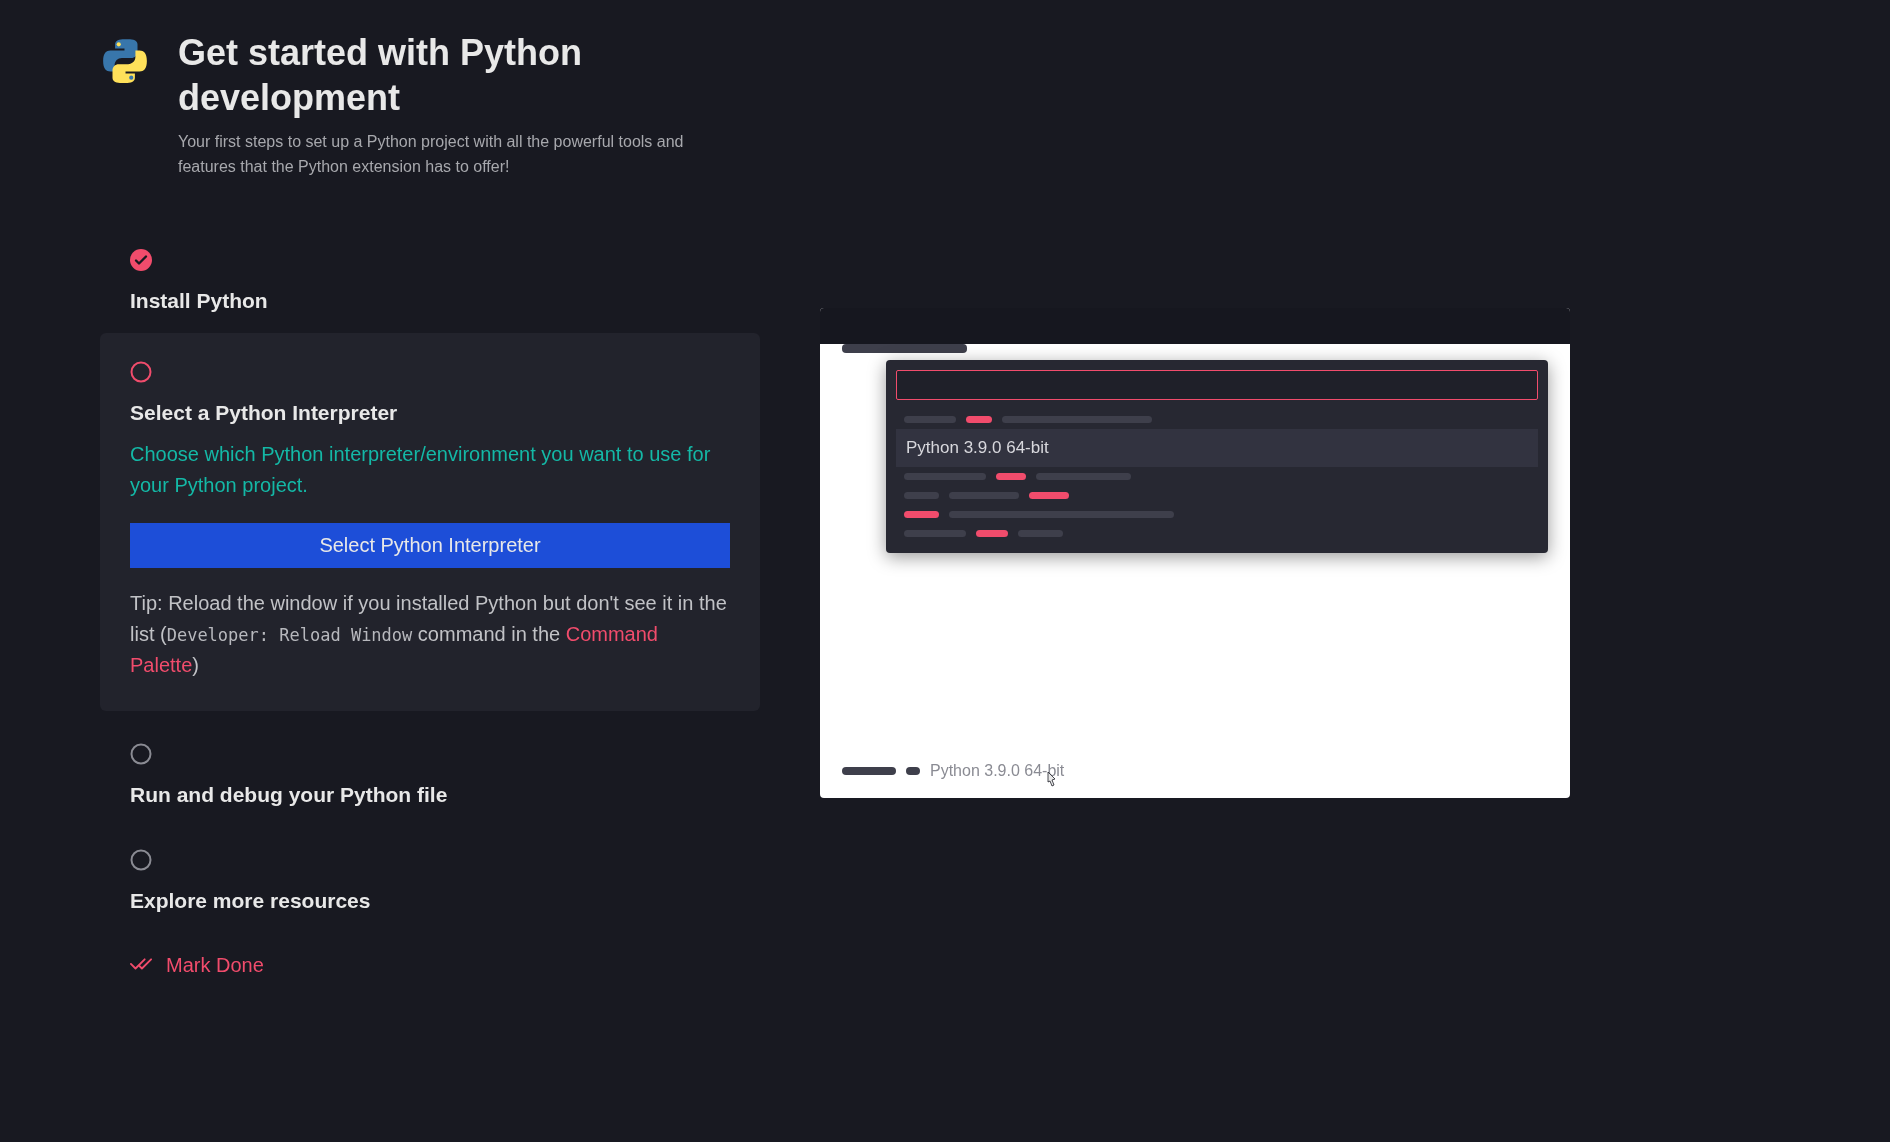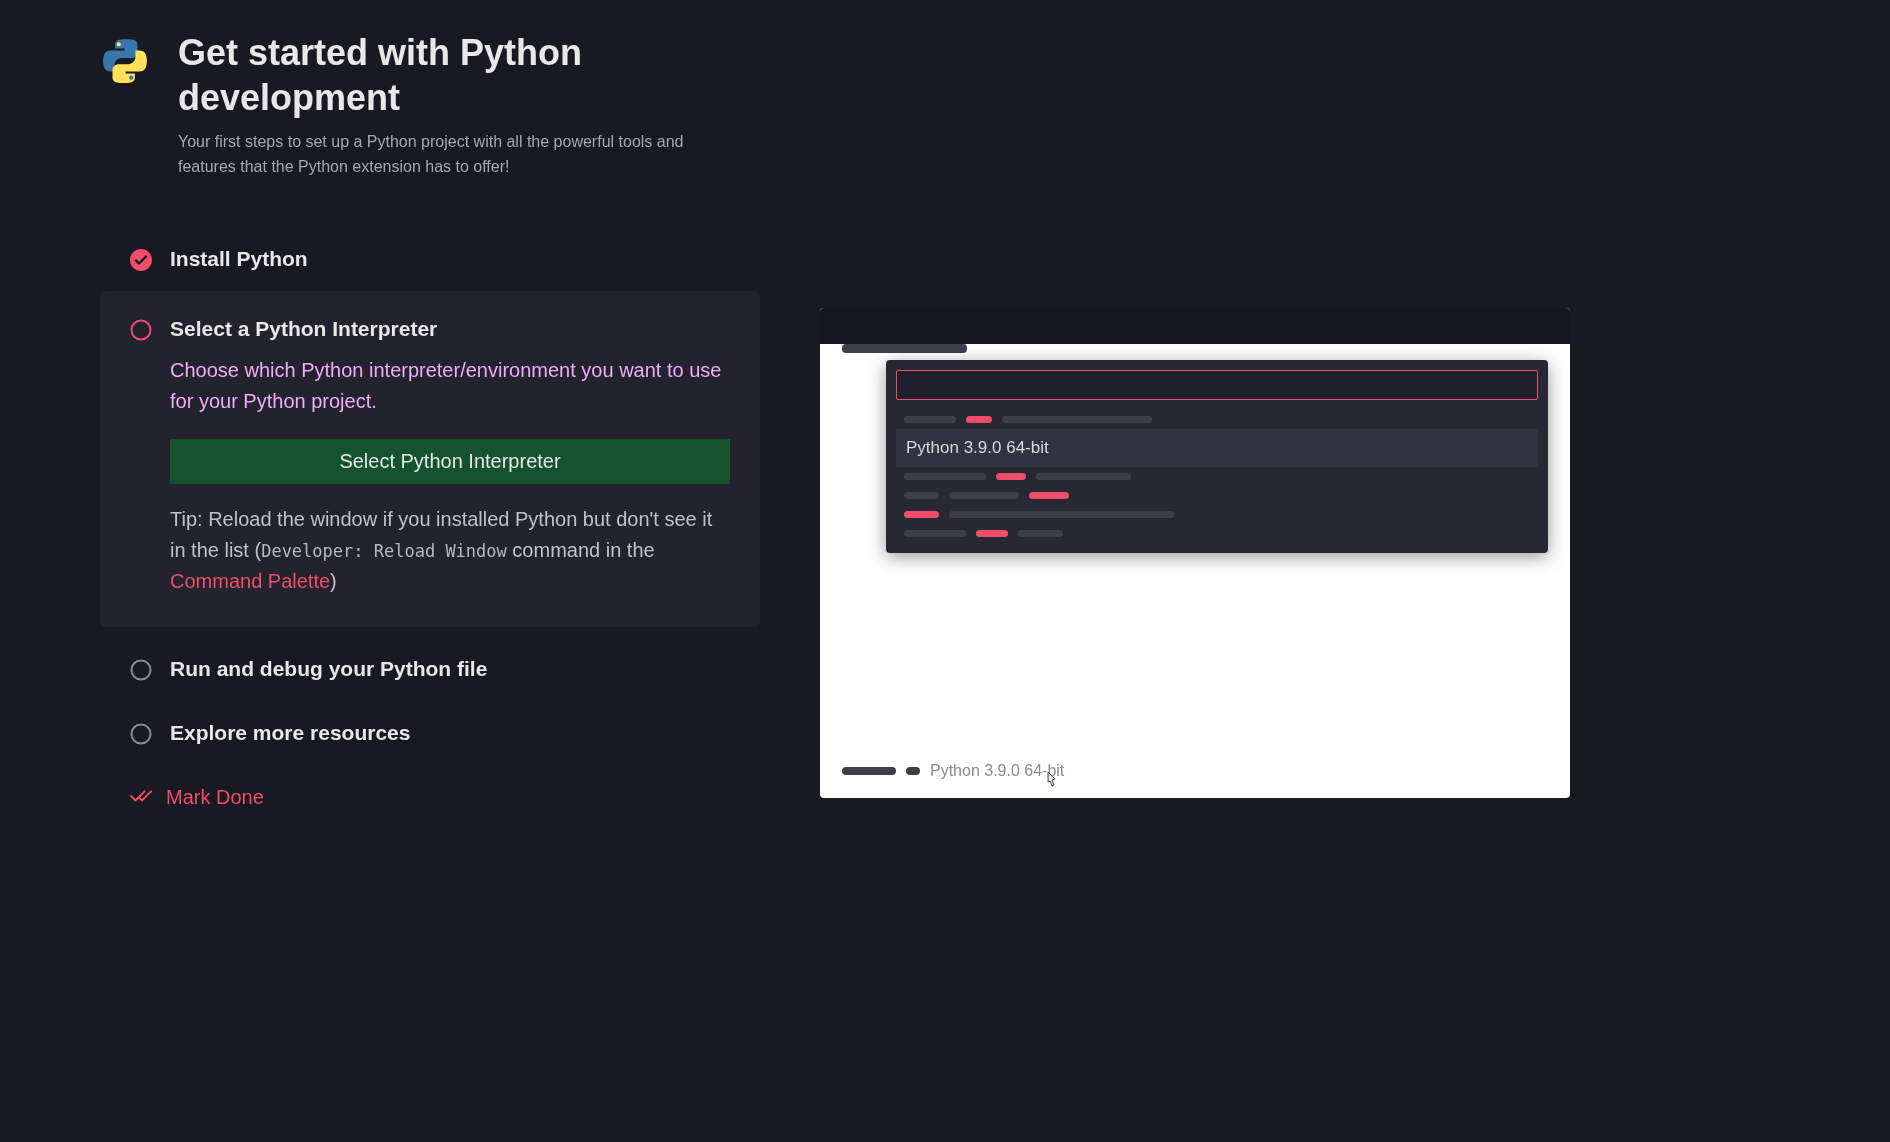--- a/index.html
+++ b/index.html
@@ -39,20 +39,21 @@
     font-size: 16px;
     line-height: 1.55;
     margin-top: 10px;
     max-width: 510px;
   }
   .steps { display: flex; flex-direction: column; }
   .step {
     display: flex;
     gap: 18px;
     padding: 20px 30px;
+    flex-direction: column;
   }
   .step.active {
     background: #22232c;
     border-radius: 6px;
     padding: 26px 30px 30px 30px;
   }
   .step-icon {
     flex-shrink: 0;
     width: 22px;
     height: 22px;
@@ -60,21 +61,21 @@
   }
   .step-title {
     color: #e8e8e8;
     font-size: 21px;
     font-weight: 600;
   }
   .step-body {
     flex: 1;
   }
   .step-desc {
-    color: #f0abfc;
+    color: #14b8a6;
     font-size: 20px;
     line-height: 1.55;
     margin-top: 14px;
   }
   .step-tip {
     color: #c1c2c6;
     font-size: 20px;
     line-height: 1.55;
     margin-top: 20px;
   }
@@ -83,21 +84,21 @@
     font-size: 17px;
     color: #b7b8bd;
   }
   .step-tip a {
     color: #f14c6c;
     text-decoration: none;
   }
   .interpreter-btn {
     display: block;
     width: 100%;
-    background: #14532d;
+    background: #1d4ed8;
     color: #e8e8e8;
     border: none;
     font-size: 20px;
     padding: 11px 0;
     margin-top: 22px;
     text-align: center;
     cursor: pointer;
     font-family: inherit;
   }
   .mark-done {

